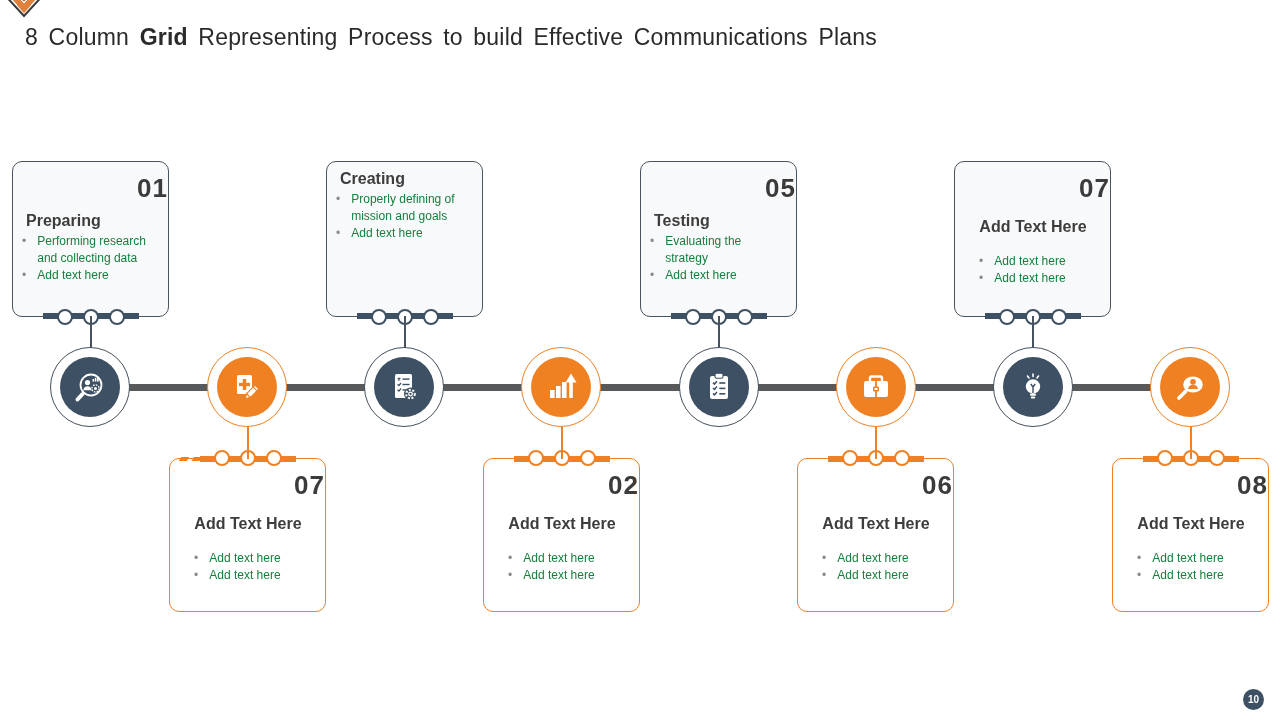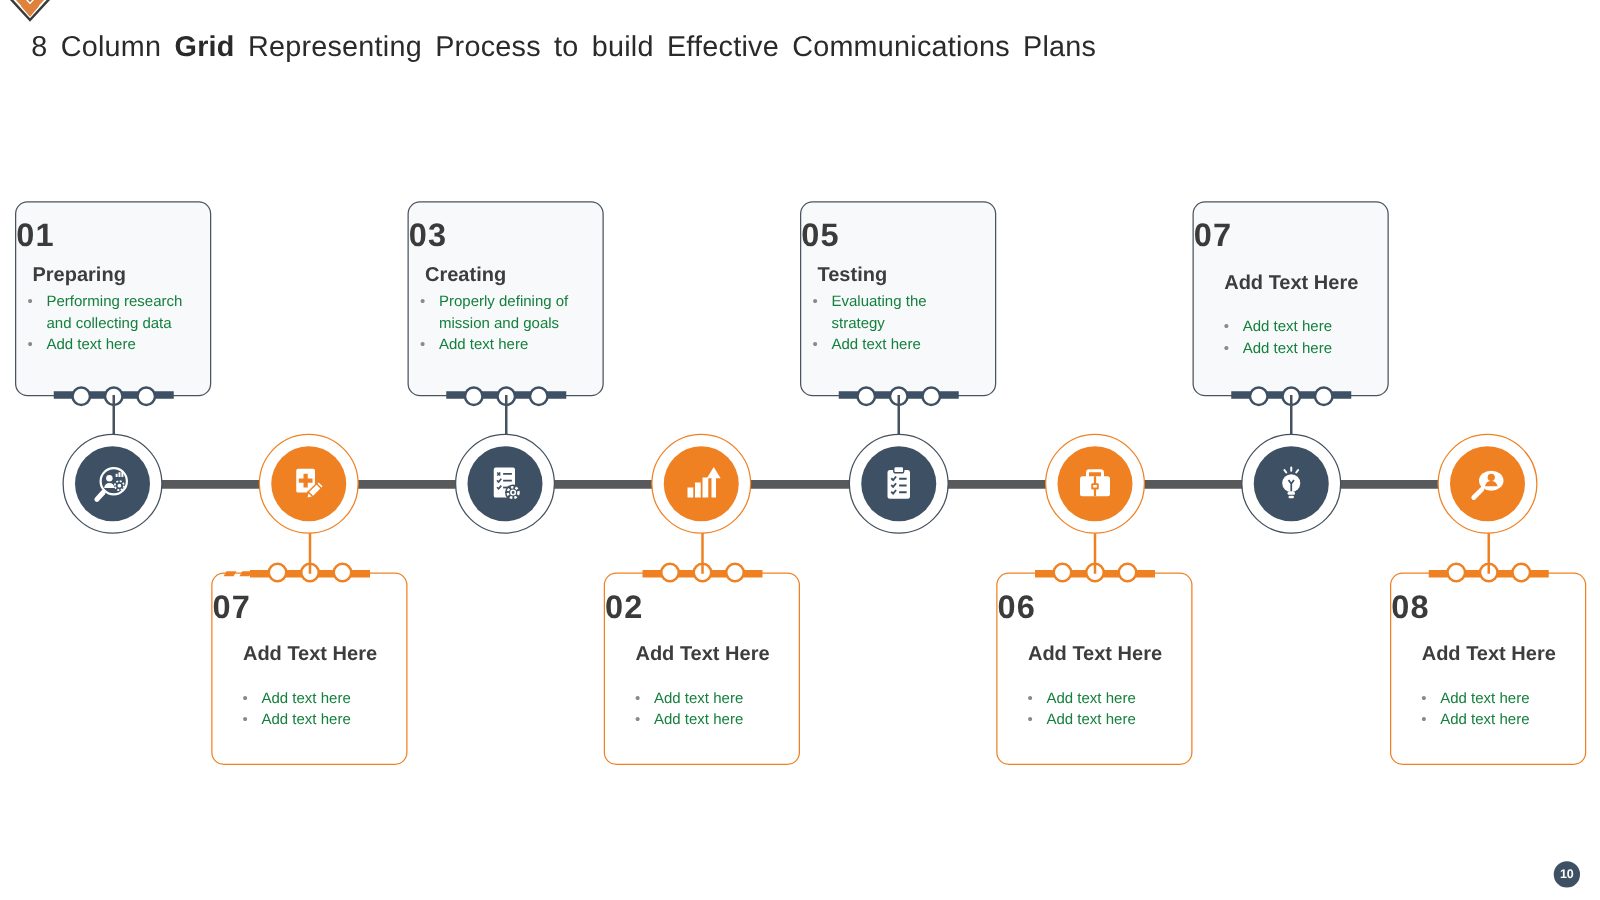--- a/index.html
+++ b/index.html
@@ -24,21 +24,21 @@
   .icon-outer.orange{border:1.5px solid #ef8123;}
   .icon-inner{width:60px;height:60px;border-radius:50%;display:flex;align-items:center;
               justify-content:center;}
   .icon-outer.navy .icon-inner{background:#3e5063;}
   .icon-outer.orange .icon-inner{background:#ef8123;}
 
   
   .card{position:absolute;width:157px;box-sizing:border-box;border-radius:10px;z-index:2;}
   .card.top{top:161px;height:156px;background:#f8f9fb;border:1px solid #49545f;}
   .card.bottom{top:458px;height:154px;background:#ffffff;border:1px solid #ef8123;}
-  .num{text-align:left;margin-top:11px;font-size:26px;font-weight:bold;color:#3b3b3b;
+  .num{text-align:right;margin-top:11px;font-size:26px;font-weight:bold;color:#3b3b3b;
        letter-spacing:1px;}
   .card-title{margin:8px 12px 0 13px;font-size:16px;font-weight:bold;color:#3d3d3d;}
   .spacious .card-title{text-align:center;margin-top:14px;}
   .bullets{margin:3px 6px 0 9px;}
   .spacious .bullets{margin-top:17px;margin-left:24px;}
   .bullet{display:flex;font-size:12px;color:#15803d;line-height:1.4;}
   .bullet::before{content:"\2022";color:#8a8a8a;margin-right:11px;font-size:12px;}
 
   
   .connector-bar{position:absolute;left:50%;transform:translateX(-50%);width:96px;height:6px;}
@@ -94,21 +94,20 @@
         </div>
     </div>
     <div class="connector-bar"></div>
     <span class="cdot d1"></span>
     <span class="cdot d2"></span>
     <span class="cdot d3"></span>
     <div class="stem"></div>
   </div>
 
   <div class="card top" style="left:326px">
-    <div class="num">03</div>
     <div class="card-title">Creating</div>
     <div class="bullets">
       <div class="bullet">
           <span>Properly defining of mission and goals</span>
         </div>
       <div class="bullet">
           <span>Add text here</span>
         </div>
     </div>
     <div class="connector-bar"></div>

